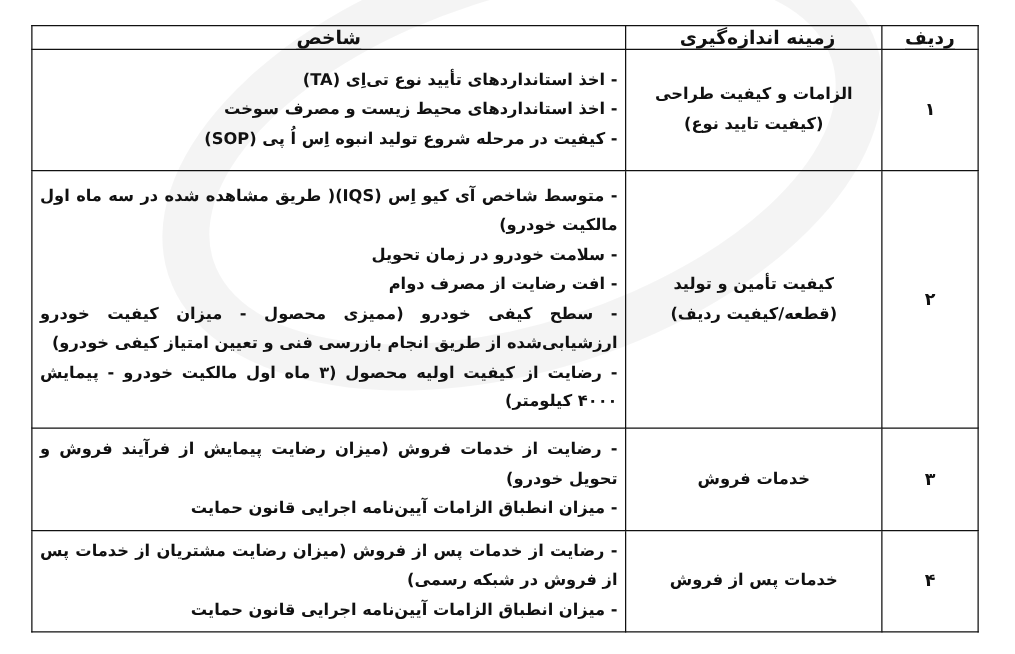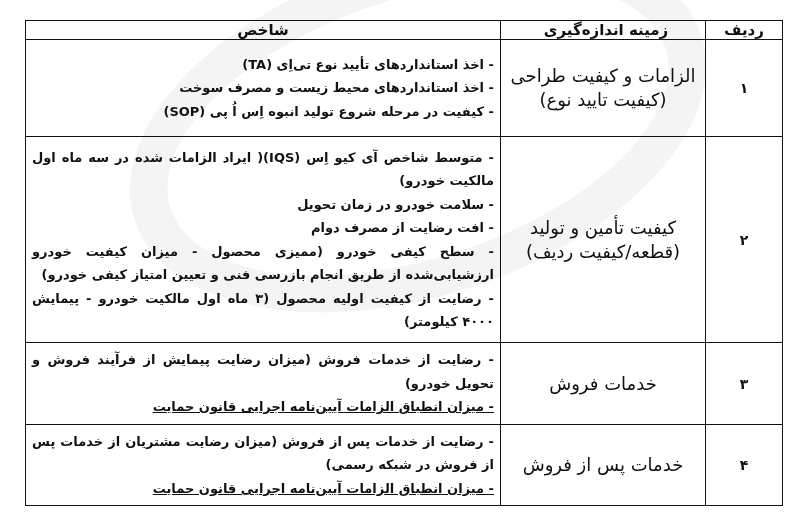--- a/index.html
+++ b/index.html
@@ -10,25 +10,25 @@
                transform:rotate(-18deg); pointer-events:none; }
   table { position:absolute; left:25px; top:20px; width:758px; border-collapse:collapse;
           direction:rtl; table-layout:fixed; }
   td, th { border:1.6px solid #111; vertical-align:middle; }
   th { height:18px; font-size:15px; font-weight:bold; padding:0 6px; }
   th.c-num { width:64px; text-align:center; }
   th.c-area { width:186px; text-align:center;padding-left:12px; }
   th.c-ind { text-align:center; }
   th span { border-bottom:1.5px solid #111; padding-bottom:0; }
   td.num { text-align:center; font-size:14px; font-weight:bold; }
-  td.area { text-align:center; font-size:18px; font-weight:normal; line-height:24px; padding:0 8px; }
+  td.area { text-align:center; font-size:13px; font-weight:bold; line-height:24px; padding:0 8px; }
   td.ind { padding:2px 6px 2px 6px; font-size:13px; font-weight:bold; line-height:23.5px;
            text-align:justify; text-align-last:right; }
   td.ind .line { display:block; }
-  .u { text-decoration:underline; }
+  .u { }
   tr.r1 { height:97px; }
   tr.r2 { height:206px; }
   tr.r3 { height:82px; }
   tr.r4 { height:81px; }
 </style>
 </head>
 <body>
 
 <div class="watermark"></div>
 
@@ -53,21 +53,21 @@
         <span class="line">- کیفیت در مرحله شروع تولید انبوه اِس اُ پی (SOP)</span>
       </td>
     </tr>
     <tr class="r2">
       <td class="num">۲</td>
       <td class="area">
         <div>کیفیت تأمین و تولید</div>
         <div>(قطعه/کیفیت ردیف)</div>
       </td>
       <td class="ind">
-        <span class="line">- متوسط شاخص آی کیو اِس (IQS)( ایراد الزامات شده در سه ماه اول مالکیت خودرو)</span>
+        <span class="line">- متوسط شاخص آی کیو اِس (IQS)( طریق مشاهده شده در سه ماه اول مالکیت خودرو)</span>
         <span class="line">- سلامت خودرو در زمان تحویل</span>
         <span class="line">- افت رضایت از مصرف دوام</span>
         <span class="line">- سطح کیفی خودرو (ممیزی محصول - میزان کیفیت خودرو ارزشیابی‌شده از طریق انجام بازرسی فنی و تعیین امتیاز کیفی خودرو)</span>
         <span class="line">- رضایت از کیفیت اولیه محصول (۳ ماه اول مالکیت خودرو - پیمایش ۴۰۰۰ کیلومتر)</span>
       </td>
     </tr>
     <tr class="r3">
       <td class="num">۳</td>
       <td class="area">
         <div>خدمات فروش</div>

